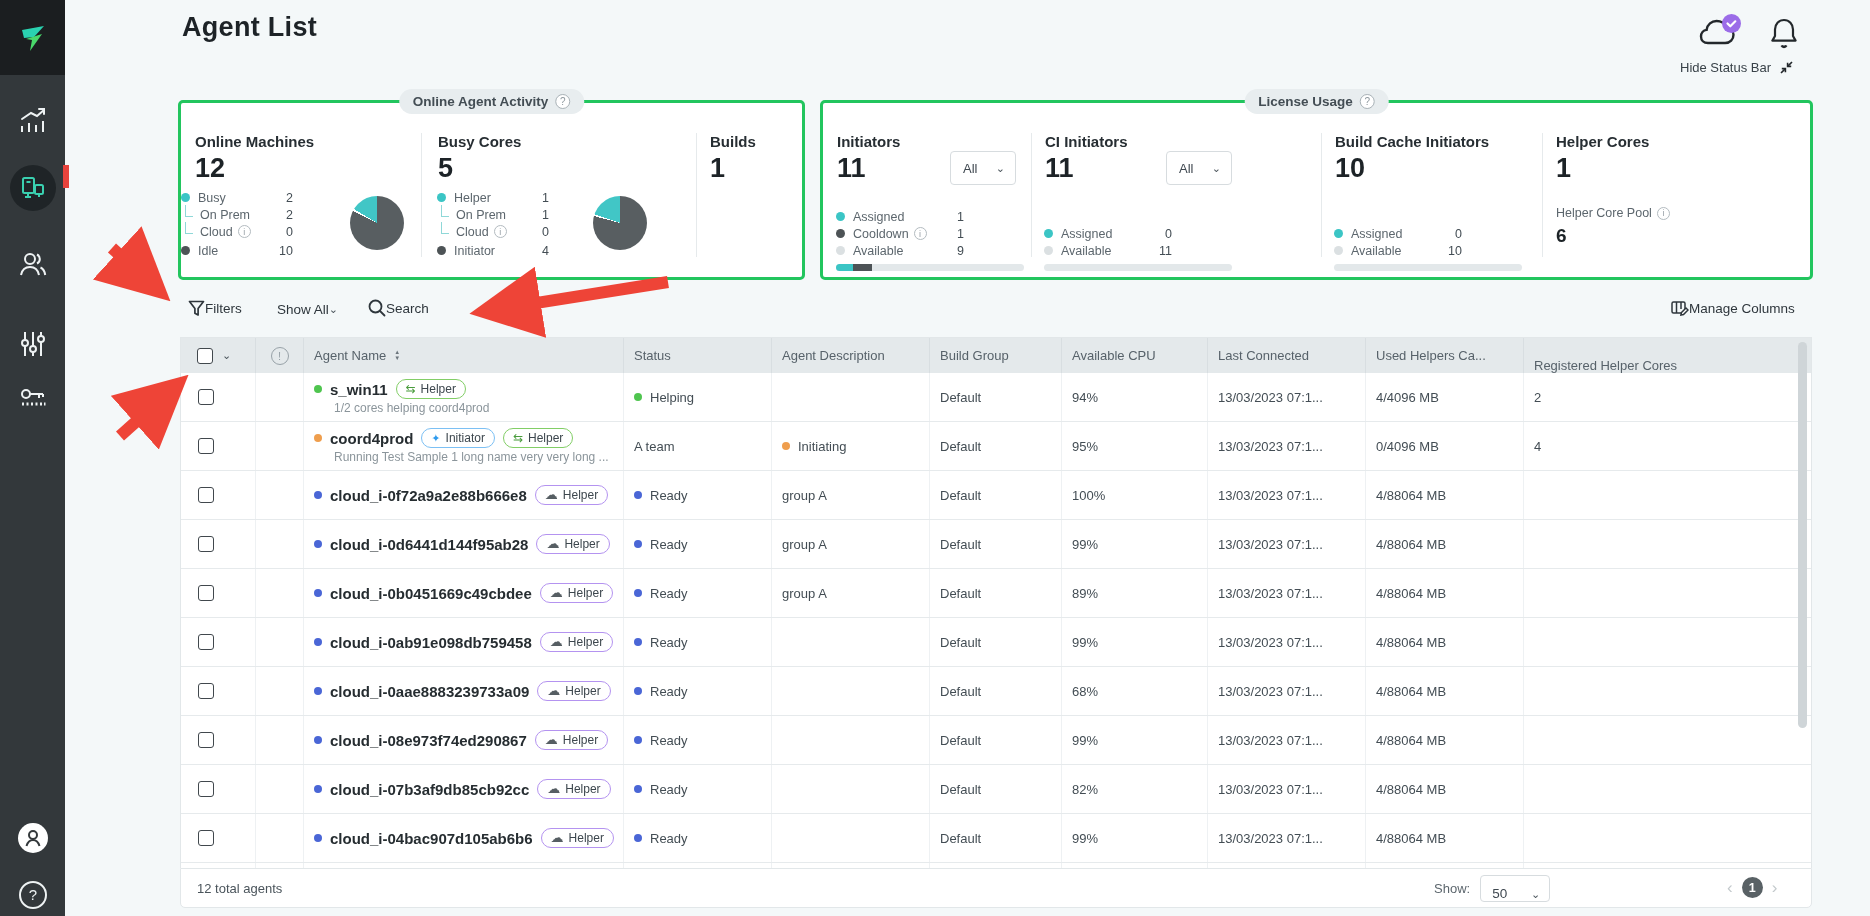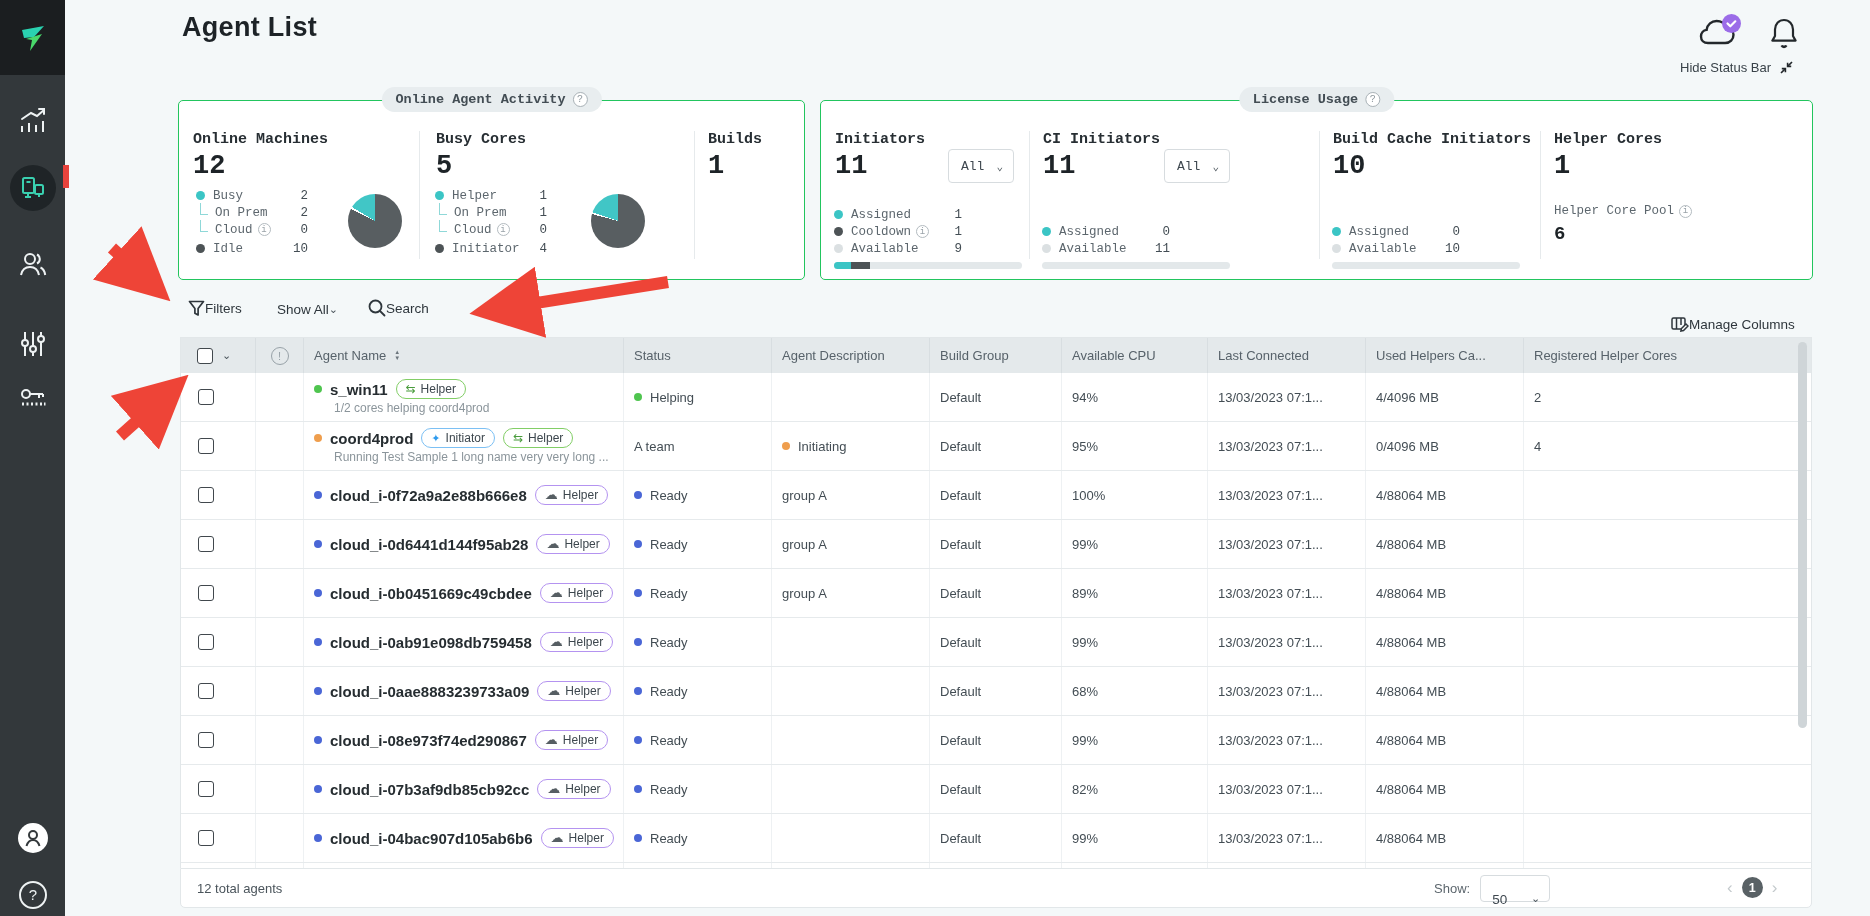--- a/index.html
+++ b/index.html
@@ -13,21 +13,21 @@
   .side-item { position:absolute; left:0; width:65px; display:flex; justify-content:center; align-items:center; }
   .sel-circle { width:46px; height:46px; border-radius:50%; background:#1f2427; display:flex; align-items:center; justify-content:center; }
   .red-tick { position:absolute; left:63px; top:165px; width:6px; height:23px; background:#e8433c; z-index:60; }
 
   
   .page-title { position:absolute; left:182px; top:12px; font-size:27px; font-weight:700; color:#1d2327; letter-spacing:.3px; }
   .hdr-ico { position:absolute; }
   .hide-bar { position:absolute; left:1680px; top:60px; display:flex; gap:8px; align-items:center; font-size:13px; color:#394249; cursor:pointer; }
 
   
-  .card { position:absolute; background:#fff; border:1px solid #22c55e; border-radius:5px;font-family:Liberation Mono, monospace; }
+  .card { position:absolute; background:#fff; border:3px solid #22c55e; border-radius:5px; }
   #card-activity { left:178px; top:100px; width:627px; height:180px; }
   #card-license  { left:820px; top:100px; width:993px; height:180px; }
   .card-pill { position:absolute; top:-14px; left:50%; transform:translateX(-50%); background:#e8edef;
                border-radius:14px; padding:5px 14px; font-size:13.5px; font-weight:700; color:#434d54;
                display:flex; gap:7px; align-items:center; white-space:nowrap; }
   .q-ico { width:15px; height:15px; border:1px solid #a8b1b6; border-radius:50%; color:#8d979d; font-size:10px;
            display:flex; align-items:center; justify-content:center; font-weight:400; background:#fff; }
   .mini-info { width:13px; height:13px; border:1px solid #b3bbc0; border-radius:50%; color:#99a2a8; font-size:9px;
            display:inline-flex; align-items:center; justify-content:center; margin-left:5px; font-weight:400; }
   .sec-title { position:absolute; font-size:15px; font-weight:700; color:#272e33; }
@@ -51,21 +51,21 @@
 
   
   .tool { position:absolute; display:flex; align-items:center; gap:0; font-size:13.5px; color:#2e363c; cursor:pointer; }
 
   
   #table-card { position:absolute; left:180px; top:337px; width:1632px; height:531px; background:#fff;
                 border:1px solid #e2e7e9; border-bottom:none; overflow:hidden; }
   .tgrid { display:grid; grid-template-columns:75px 48px 320px 148px 158px 132px 146px 158px 158px 1fr; }
   .thead { height:35px; background:#e4e9eb; }
   .th { display:flex; align-items:center; padding:0 10px; font-size:13px; color:#57626a; border-right:1px solid #d8dee1; }
-  .th:last-child { border-right:none; }
+  .th:last-child { border-right:none;align-items:flex-end; }
   .trow { height:49px; border-bottom:1px solid #e6eaec; background:#fff; }
   .td { display:flex; align-items:center; padding:0 10px; font-size:13px; color:#434d54; border-right:1px solid #eef1f3; overflow:hidden; }
   .td:last-child { border-right:none; }
   .cb { width:16px; height:16px; border:1.6px solid #41484d; border-radius:3px; background:#fff; margin-left:7px; flex:none; cursor:pointer; }
   .alert-circ { width:18px; height:18px; border:1.5px solid #98a2a8; border-radius:50%; color:#98a2a8; font-size:11px;
                 display:flex; align-items:center; justify-content:center; margin:0 auto; }
   .sorter { display:flex; flex-direction:column; gap:1px; margin-left:8px; font-size:6px; color:#6b757c; line-height:5px; }
   .td-name { flex-direction:column; align-items:flex-start; justify-content:center; gap:2px; }
   .name-line { display:flex; align-items:center; gap:8px; }
   .dot8 { width:8px; height:8px; border-radius:50%; flex:none; }
@@ -77,21 +77,21 @@
   .bg-helper { border:1px solid #82ce66; } .bg-helper .b-ico { color:#4a9c3d; font-size:12px; }
   .bg-init   { border:1px solid #7cc0f4; } .bg-init .b-ico { color:#2f9bee; font-size:11px; }
   .bg-cloud  { border:1px solid #b493f0; } .bg-cloud .b-ico { color:#565e63; font-size:13px; line-height:10px; }
   .vscroll { position:absolute; right:4px; top:4px; width:9px; height:386px; background:#cfd5d8; border-radius:5px; }
 
   
   #table-footer { position:absolute; left:180px; top:868px; width:1632px; height:40px; background:#fff;
                   border:1px solid #e2e7e9; border-radius:0 0 5px 5px; }
   .total { position:absolute; left:16px; top:12px; font-size:13px; color:#4a545b; }
   .show-wrap { position:absolute; left:1253px; top:6px; display:flex; align-items:center; gap:10px; font-size:13px; color:#5c666d; }
-  .size-select { width:70px; height:27px; border:1px solid #d7dcdf; border-radius:4px; display:flex; align-items:flex-start;
+  .size-select { width:70px; height:27px; border:1px solid #d7dcdf; border-radius:4px; display:flex; align-items:flex-end;
                  justify-content:space-between; padding:16px 9px 0 11px; color:#3f4850; font-size:13.5px; background:#fff; cursor:pointer; }
   .pag { position:absolute; left:1546px; top:8px; display:flex; align-items:center; gap:9px; }
   .pag-arrow { color:#c3c9cc; font-size:17px; cursor:pointer; line-height:1; }
   .page-circ { width:21px; height:21px; border-radius:50%; background:#596165; color:#fff; font-size:12.5px; font-weight:700;
                display:flex; align-items:center; justify-content:center; }
 
   .annot { position:absolute; left:0; top:0; z-index:99; pointer-events:none; }
   .chev { font-size:11px; color:#4a545b; }
 </style>
 </head>
@@ -205,21 +205,21 @@
 </div>
 
 <section class="card" id="card-activity">
   <div class="card-pill">
     <span>Online Agent Activity</span>
     <span class="q-ico">?</span>
   </div>
 
   <div class="sec-title" style="left:14px; top:30px;">Online Machines</div>
   <div class="sec-value" style="left:14px; top:50px;">12</div>
-  <div class="legend" style="left:17px; top:86px; width:112px;">
+  <div class="legend" style="left:0; top:86px; width:112px;">
     <div class="lrow">
         <span class="dot9 c-teal"></span>
       <span>Busy</span>
       <span class="lval">2</span>
       </div>
     <div class="lrow">
         <span class="tree"></span>
       <span>On Prem</span>
       <span class="lval">2</span>
       </div>
@@ -368,21 +368,21 @@
   <span>Show All</span>
   <span class="chev">⌄</span>
 </div>
 <div class="tool" style="left:368px; top:299px;">
   <svg width="18" height="18" viewBox="0 0 18 18" fill="none" stroke="#2e363c" stroke-width="1.8">
     <circle cx="7.5" cy="7.5" r="6"></circle>
       <path d="M12 12l4.5 4.5" stroke-linecap="round"></path>
   </svg>
   <span>Search</span>
 </div>
-<div class="tool" style="left:1671px; top:316px;">
+<div class="tool" style="left:1671px; top:300px;">
   <svg width="18" height="17" viewBox="0 0 18 17" fill="none" stroke="#2e363c" stroke-width="1.5">
     <rect x="1" y="2" width="13" height="11" rx="1.5"></rect>
       <path d="M5.5 2v11"></path>
       <path d="M10 2v7"></path>
     <path d="M10.5 12.5 15 8l2 2-4.5 4.5-2.6.6z" fill="#fff"></path>
   </svg>
   <span>Manage Columns</span>
 </div>
 
 <section id="table-card">

